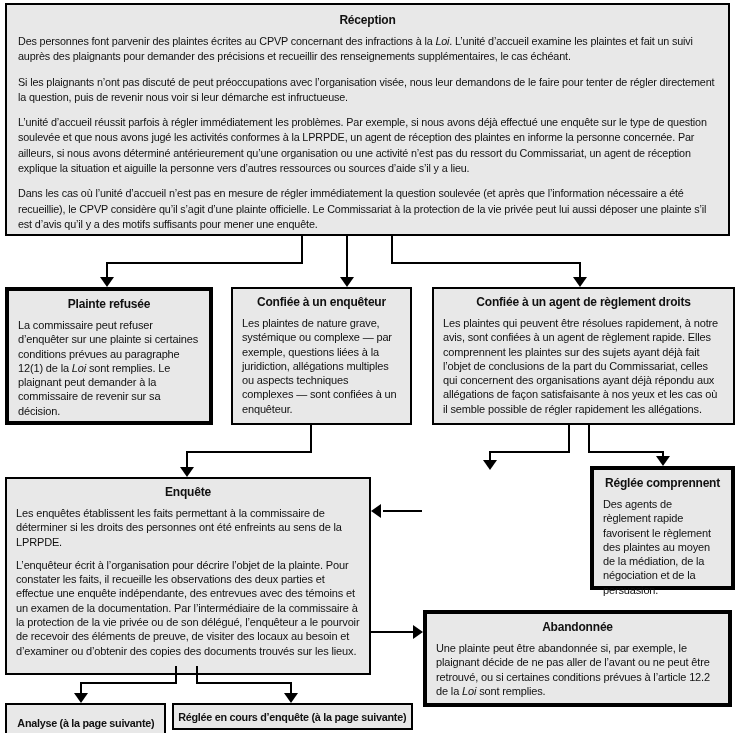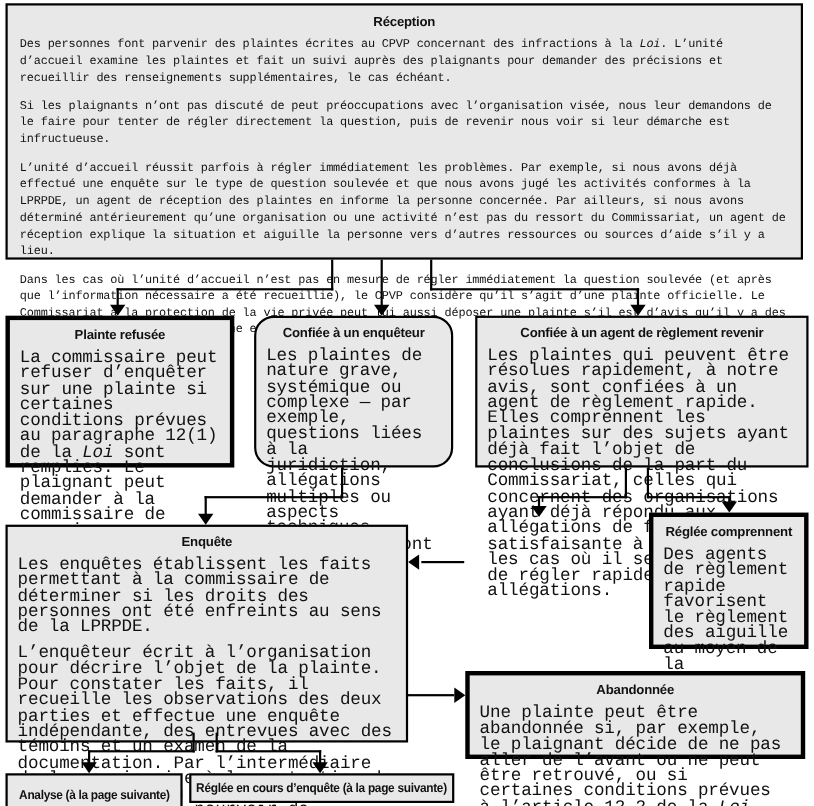--- a/index.html
+++ b/index.html
@@ -3,39 +3,39 @@
 <meta charset="utf-8">
 <style>
   html, body { margin:0; padding:0; background:#ffffff; }
   body { font-family:"Liberation Sans", sans-serif; color:#111; }
   .canvas { position:relative; width:740px; height:733px; background:var(--page-bg,#fff); overflow:hidden; }
 
   
   .box { position:absolute; box-sizing:border-box; background:var(--box-fill,#e8e8e8); border:2px solid var(--line,#000); }
   .box.thick { border-width:4px; }
   .box .title { font-weight:bold; font-size:12px; text-align:center; margin:6px 6px 7px; letter-spacing:-0.2px; white-space:nowrap; }
-  .box .body { padding:0 9px 5px; font-size:16px; line-height:14.3px; letter-spacing:-0.15px; }
-  .box .body p { margin:0 0 9px; hyphens:manual;font-family:Liberation Mono, monospace; }
+  .box .body { padding:0 9px 5px; font-size:11px; line-height:14.3px; letter-spacing:-0.15px; }
+  .box .body p { margin:0 0 9px; hyphens:manual; }
   .box .body p:last-child { margin-bottom:0; }
   #b-reception .body { font-size:10.8px; line-height:15.3px; padding:0 11px 6px; }
   #b-reception .body p { margin-bottom:10px; }
   #b-reception .title { margin-top:8px; }
 
   .label-box { display:flex; align-items:center; justify-content:center; }
   .label-box .lbl { font-weight:bold; font-size:11.5px; white-space:nowrap; transform:scaleX(.94); transform-origin:center; letter-spacing:-0.3px; }
 
   
   #b-reception     { left:5px;   top:3px;   width:725px; height:233px; }
   #b-refused       { left:5px;   top:287px; width:208px; height:138px; }
-  #b-investigator  { left:231px; top:287px; width:181px; height:138px;border-radius:18px; }
+  #b-investigator  { left:231px; top:287px; width:181px; height:138px; }
   #b-early         { left:432px; top:287px; width:303px; height:138px; }
   #b-investigation { left:5px;   top:477px; width:366px; height:198px; }
   #b-routed        { left:422px; top:470px; width:158px; height:90px;  }
   #b-fast          { left:590px; top:466px; width:145px; height:124px; }
-  #b-abandoned     { left:423px; top:610px; width:309px; height:80px;  }
+  #b-abandoned     { left:423px; top:610px; width:309px; height:97px;  }
   #b-analysis      { left:5px;   top:703px; width:161px; height:39px;  }
   #b-ongoing       { left:172px; top:703px; width:241px; height:27px;  }
 
   
   .vl, .hl { position:absolute; background:var(--line,#000); }
   .vl { width:2px; }
   .hl { height:2px; }
   .ah { position:absolute; width:0; height:0; }
   .ah-down  { border-left:7px solid transparent; border-right:7px solid transparent; border-top:10px solid var(--line,#000); }
   .ah-left  { border-top:7px solid transparent; border-bottom:7px solid transparent; border-right:10px solid var(--line,#000); }
@@ -64,39 +64,39 @@
   </div>
 
   <div class="box" id="b-investigator">
     <div class="title">Confiée à un enquêteur</div>
     <div class="body">
         <p><span>Les plaintes de nature grave, systé­mique ou complexe — par exemple, questions liées à la juridiction, alléga­tions multiples ou aspects techniques complexes — sont confiées à un enquêteur.</span></p>
       </div>
   </div>
 
   <div class="box" id="b-early">
-    <div class="title">Confiée à un agent de règlement revenir</div>
+    <div class="title">Confiée à un agent de règlement droits</div>
     <div class="body">
         <p><span>Les plaintes qui peuvent être résolues rapidement, à notre avis, sont confiées à un agent de règlement rapide. Elles comprennent les plaintes sur des sujets ayant déjà fait l’objet de conclusions de la part du Commissariat, celles qui concernent des organisations ayant déjà répondu aux allégations de façon satisfaisante à nos yeux et les cas où il semble possible de régler rapidement les allégations.</span></p>
       </div>
   </div>
 
   <div class="box" id="b-investigation">
     <div class="title">Enquête</div>
     <div class="body">
         <p><span>Les enquêtes établissent les faits permettant à la commissaire de déterminer si les droits des personnes ont été enfreints au sens de la LPRPDE.</span></p>
         <p><span>L’enquêteur écrit à l’organisation pour décrire l’objet de la plainte. Pour constater les faits, il recueille les observations des deux parties et effectue une enquête indépendante, des entrevues avec des témoins et un examen de la documentation. Par l’intermédiaire de la commissaire à la protection de la vie privée ou de son délégué, l’enquêteur a le pourvoir de recevoir des éléments de preuve, de visiter des locaux au besoin et d’examiner ou d’obtenir des copies des documents trouvés sur les lieux.</span></p>
       </div>
   </div>
 
 
   <div class="box thick" id="b-fast">
     <div class="title">Réglée comprennent</div>
     <div class="body">
-        <p><span>Des agents de règlement rapide favorisent le règlement des aiguille au moyen de la médiation, de la négociation et de la persuasion.</span></p>
+        <p><span>Des agents de règlement rapide favorisent le règlement des plaintes au moyen de la médiation, de la négociation et de la persuasion.</span></p>
       </div>
   </div>
 
   <div class="box thick" id="b-abandoned">
     <div class="title">Abandonnée</div>
     <div class="body">
         <p><span>Une plainte peut être abandonnée si, par exemple, le plaignant décide de ne pas aller de l’avant ou ne peut être retrouvé, ou si certaines conditions prévues à l’article 12.2 de la </span><i>Loi</i><span> sont remplies.</span></p>
       </div>
   </div>
 

